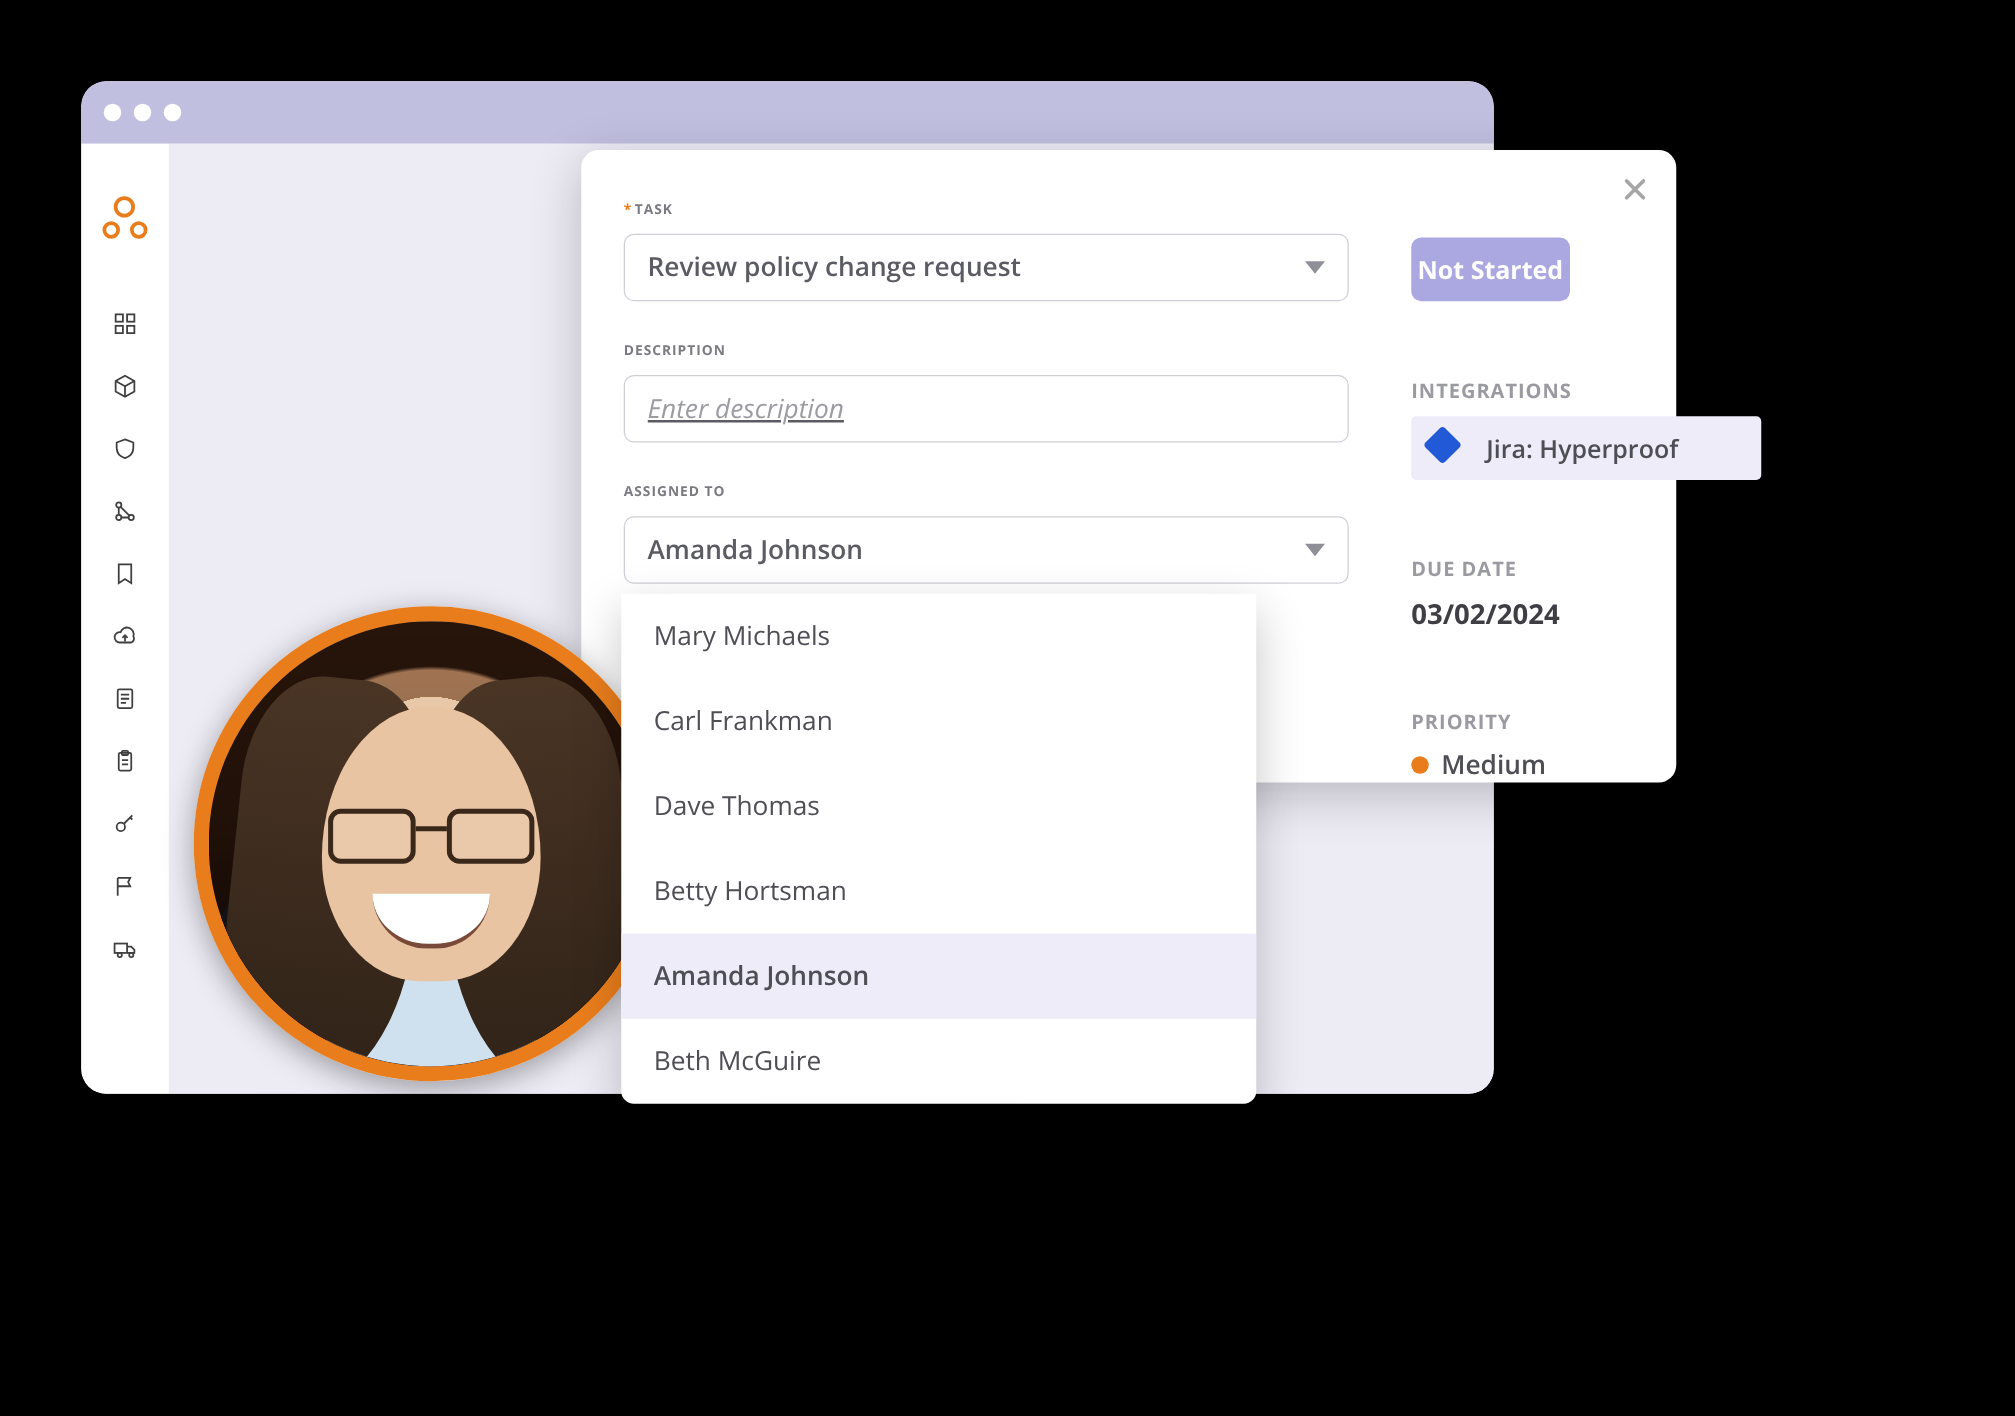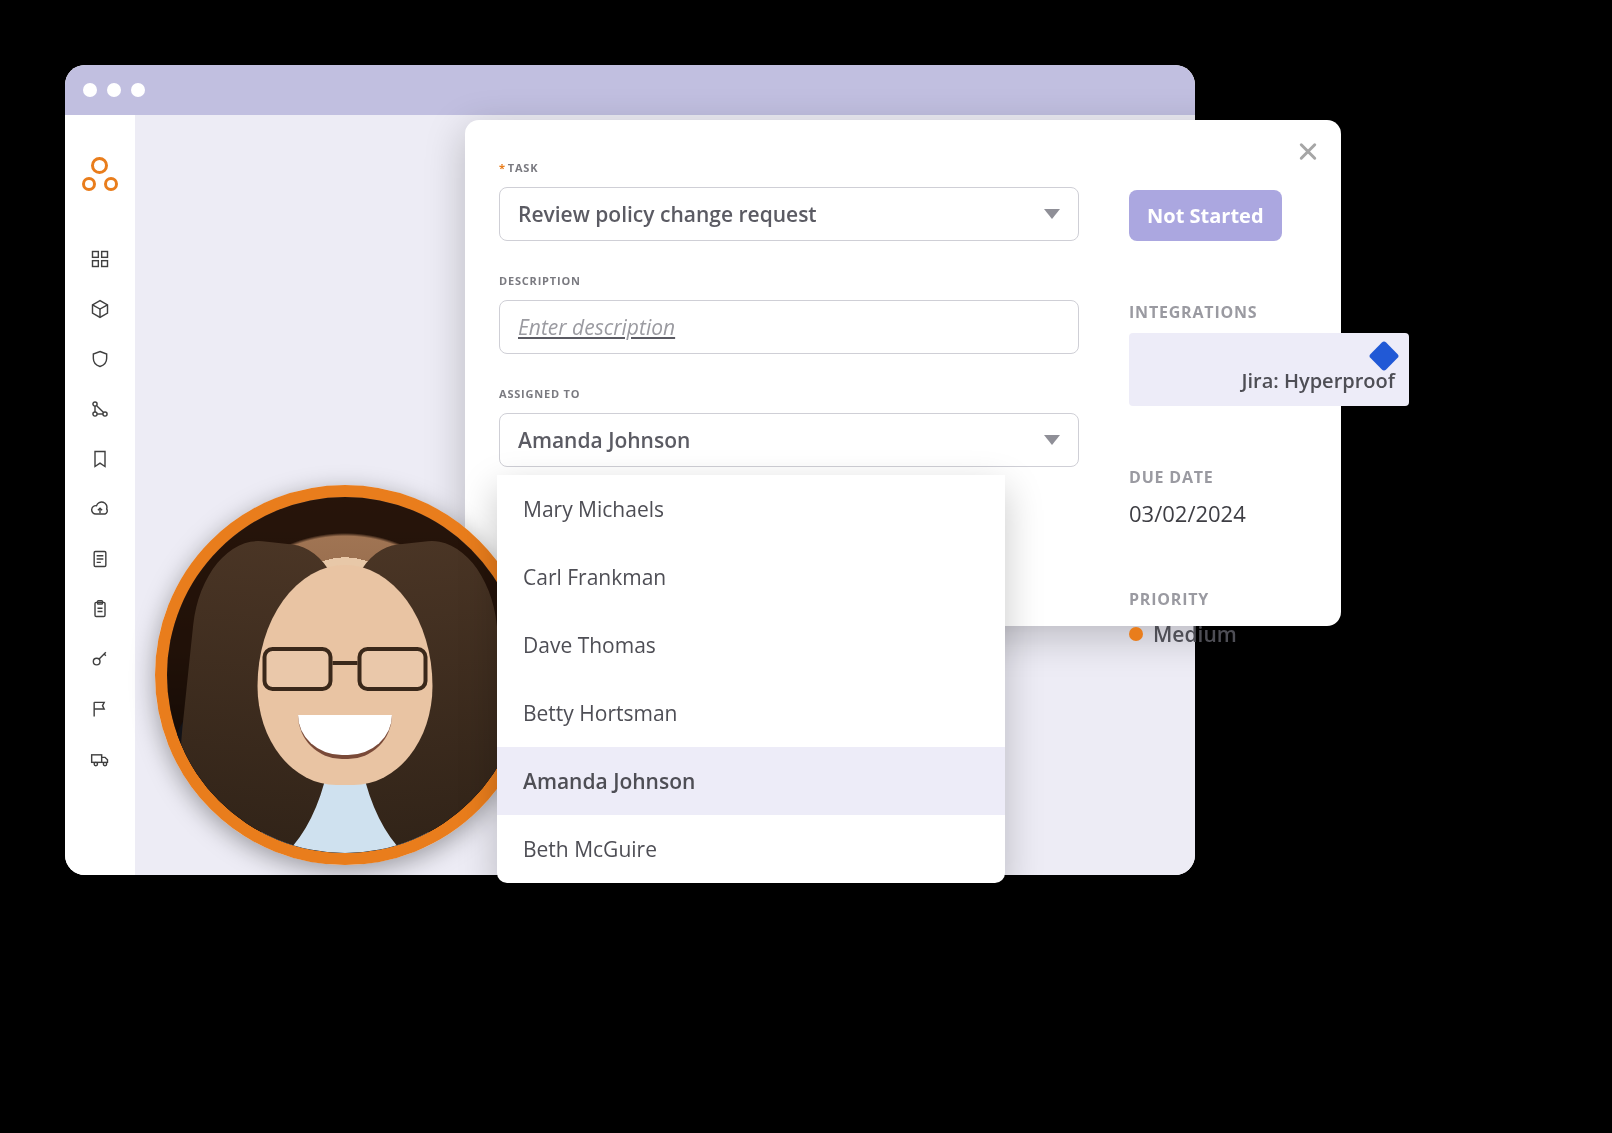--- a/index.html
+++ b/index.html
@@ -240,57 +240,56 @@
   }
   .dd-item.selected { background: #edecf8; font-weight: 600; }
 
   
   .status-pill {
     display: inline-block;
     background: #aba7e0;
     color: #fff;
     font-weight: 700;
     font-size: 20px;
-    padding: 12px 18px;
+    padding: 12px 5px;
     border-radius: 8px;
     margin-top: 30px;
     cursor: pointer;
   }
   .section-label {
     font-size: 16px;
     font-weight: 700;
     letter-spacing: .8px;
     color: #9a9aa1;
     margin-top: 60px;
     margin-bottom: 10px;
   }
   .integration-row {
     background: #edecf8;
     display: flex;
-    align-items: flex-end;
-    gap: 0;
+    align-items: flex-start;
+    gap: 24px;
     padding: 12px 14px;
     border-radius: 4px;
     font-size: 20px;
     color: #4e4e55;
     font-weight: 600;
     cursor: pointer;
     width: 280px;
-    flex-direction: column;
   }
   .jira-diamond {
     width: 22px; height: 22px;
     transform: rotate(45deg);
     background: #2159d6;
     border-radius: 3px;
     flex-shrink: 0;
   }
   .value-big {
     font-size: 22px;
-    font-weight: 400;
+    font-weight: 700;
     color: #3e3e44;
   }
   .priority {
     display: flex; align-items: center; gap: 10px;
     font-size: 21px; color: #4e4e55; font-weight: 600;
   }
   .priority-dot {
     width: 14px; height: 14px; border-radius: 50%;
     background: #e97d1c;
   }

